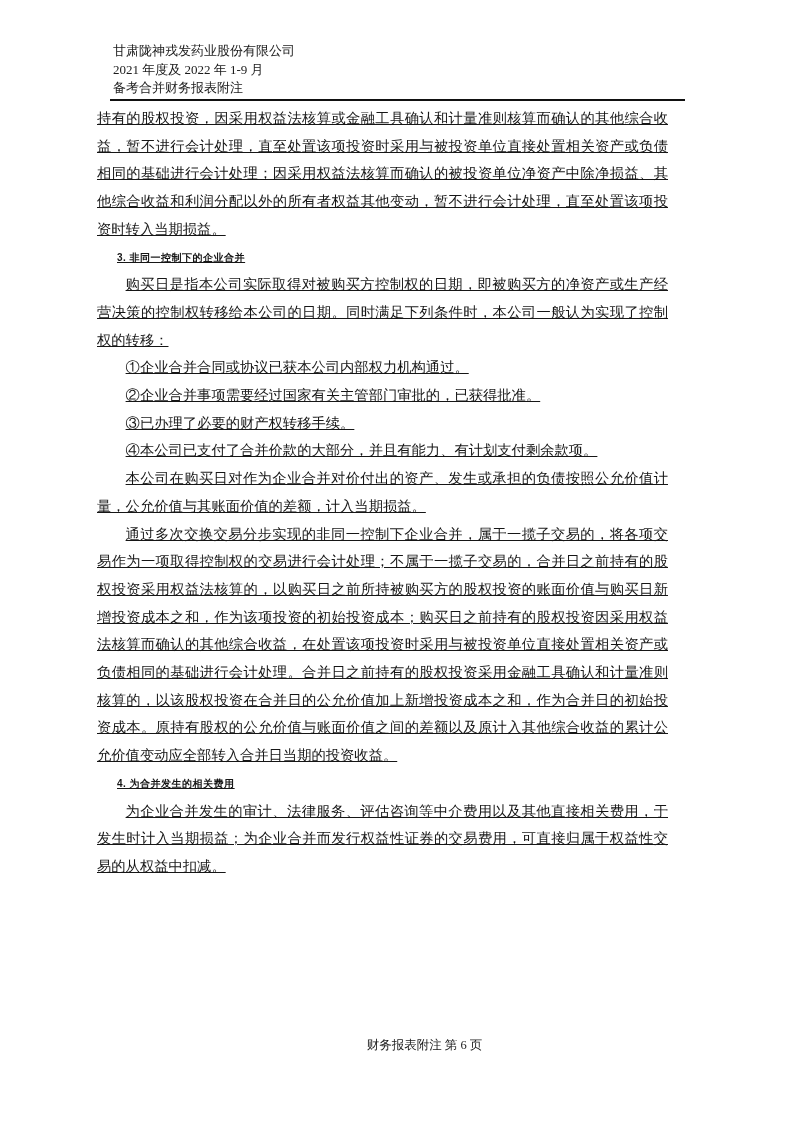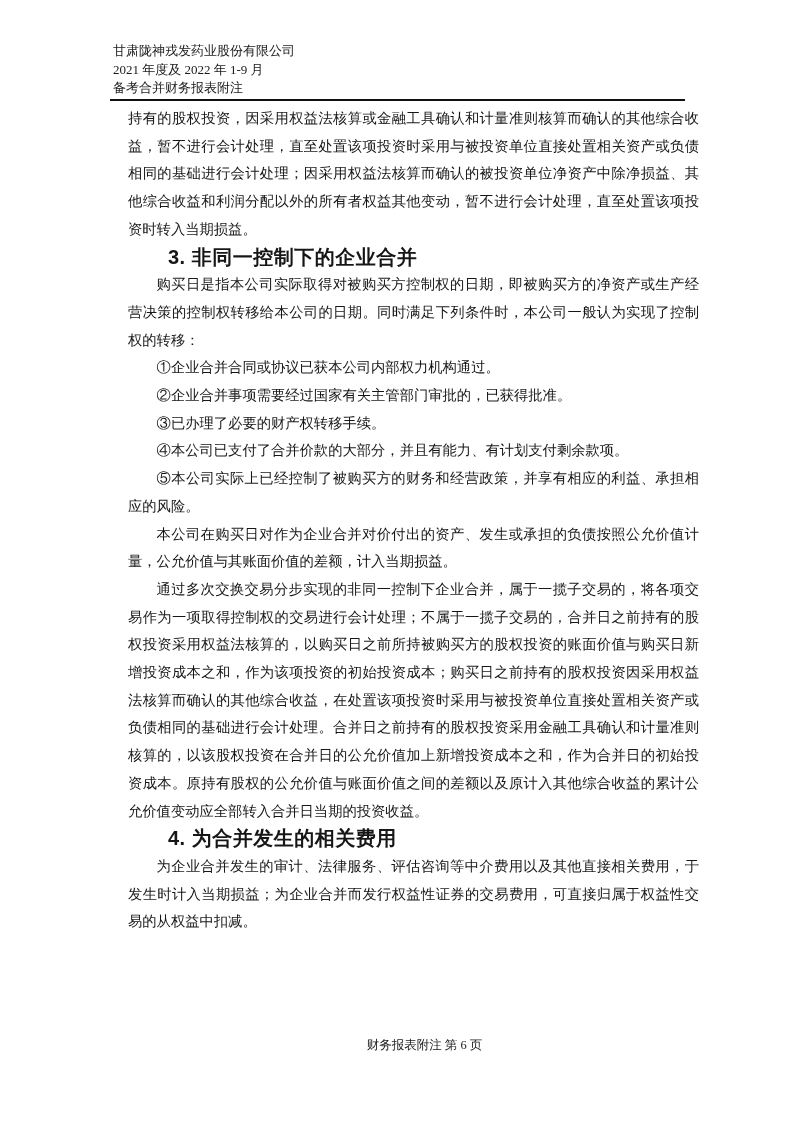--- a/index.html
+++ b/index.html
@@ -32,38 +32,39 @@
     left: 110px;
     top: 99px;
     width: 575px;
     height: 0;
     border: none;
     border-top: 2px solid #111111;
     margin: 0;
   }
   .doc-body {
     position: absolute;
-    left: 128px;
+    left: 97px;
     top: 105px;
     width: 571px;
     font-size: 14.3px;
     line-height: 27.7px;
     text-align: justify;
+    text-decoration: underline;
   }
   .doc-body p {
     margin: 0;
     padding: 0;
   }
   .para-indent { text-indent: 2em; }
   .para-flush  { text-indent: 0; }
   .section-heading {
     font-family: "Liberation Sans", "DejaVu Sans", sans-serif;
     font-weight: bold;
     text-indent: 2em;
-    font-size: 20px;
+    font-size: 10px;
     letter-spacing: 0.5px;
   }
   .page-footer {
     position: absolute;
     left: 0;
     top: 1037px;
     width: 100%;
     text-align: center;
     font-size: 12.5px;
     color: #1a1a1a;
@@ -84,21 +85,20 @@
   <hr class="header-rule">
 
   <main class="doc-body">
     <p class="para-flush">持有的股权投资，因采用权益法核算或金融工具确认和计量准则核算而确认的其他综合收益，暂不进行会计处理，直至处置该项投资时采用与被投资单位直接处置相关资产或负债相同的基础进行会计处理；因采用权益法核算而确认的被投资单位净资产中除净损益、其他综合收益和利润分配以外的所有者权益其他变动，暂不进行会计处理，直至处置该项投资时转入当期损益。</p>
     <p class="section-heading">3. 非同一控制下的企业合并</p>
     <p class="para-indent">购买日是指本公司实际取得对被购买方控制权的日期，即被购买方的净资产或生产经营决策的控制权转移给本公司的日期。同时满足下列条件时，本公司一般认为实现了控制权的转移：</p>
     <p class="para-indent">①企业合并合同或协议已获本公司内部权力机构通过。</p>
     <p class="para-indent">②企业合并事项需要经过国家有关主管部门审批的，已获得批准。</p>
     <p class="para-indent">③已办理了必要的财产权转移手续。</p>
     <p class="para-indent">④本公司已支付了合并价款的大部分，并且有能力、有计划支付剩余款项。</p>
-    <p class="para-indent">⑤本公司实际上已经控制了被购买方的财务和经营政策，并享有相应的利益、承担相应的风险。</p>
     <p class="para-indent">本公司在购买日对作为企业合并对价付出的资产、发生或承担的负债按照公允价值计量，公允价值与其账面价值的差额，计入当期损益。</p>
     <p class="para-indent">通过多次交换交易分步实现的非同一控制下企业合并，属于一揽子交易的，将各项交易作为一项取得控制权的交易进行会计处理；不属于一揽子交易的，合并日之前持有的股权投资采用权益法核算的，以购买日之前所持被购买方的股权投资的账面价值与购买日新增投资成本之和，作为该项投资的初始投资成本；购买日之前持有的股权投资因采用权益法核算而确认的其他综合收益，在处置该项投资时采用与被投资单位直接处置相关资产或负债相同的基础进行会计处理。合并日之前持有的股权投资采用金融工具确认和计量准则核算的，以该股权投资在合并日的公允价值加上新增投资成本之和，作为合并日的初始投资成本。原持有股权的公允价值与账面价值之间的差额以及原计入其他综合收益的累计公允价值变动应全部转入合并日当期的投资收益。</p>
     <p class="section-heading">4. 为合并发生的相关费用</p>
     <p class="para-indent">为企业合并发生的审计、法律服务、评估咨询等中介费用以及其他直接相关费用，于发生时计入当期损益；为企业合并而发行权益性证券的交易费用，可直接归属于权益性交易的从权益中扣减。</p>
   </main>
 
   <footer class="page-footer">
     <span>财务报表附注 第 6 页</span>
   </footer>
 

